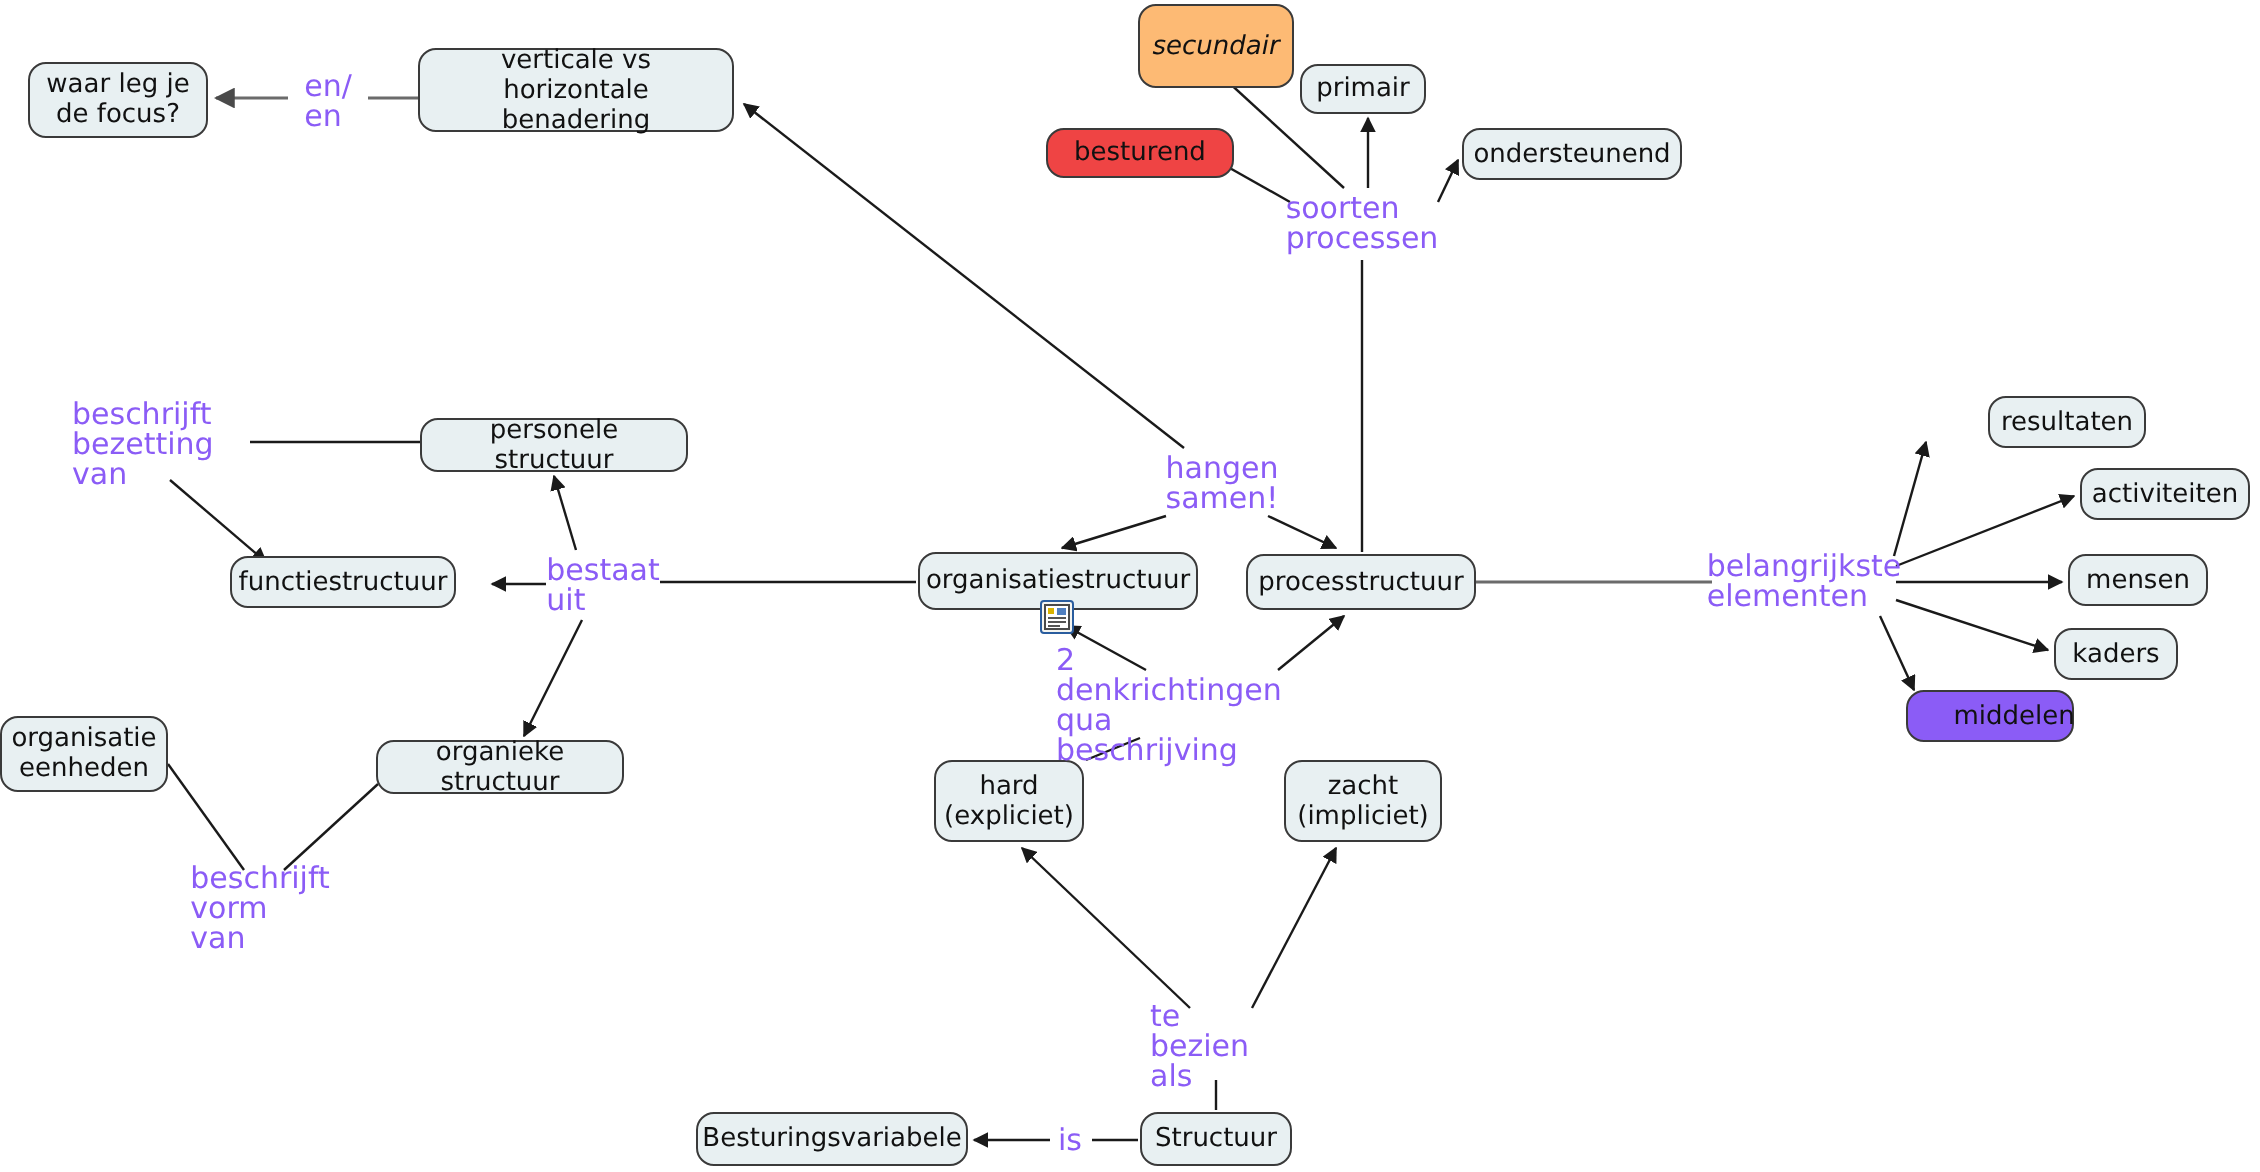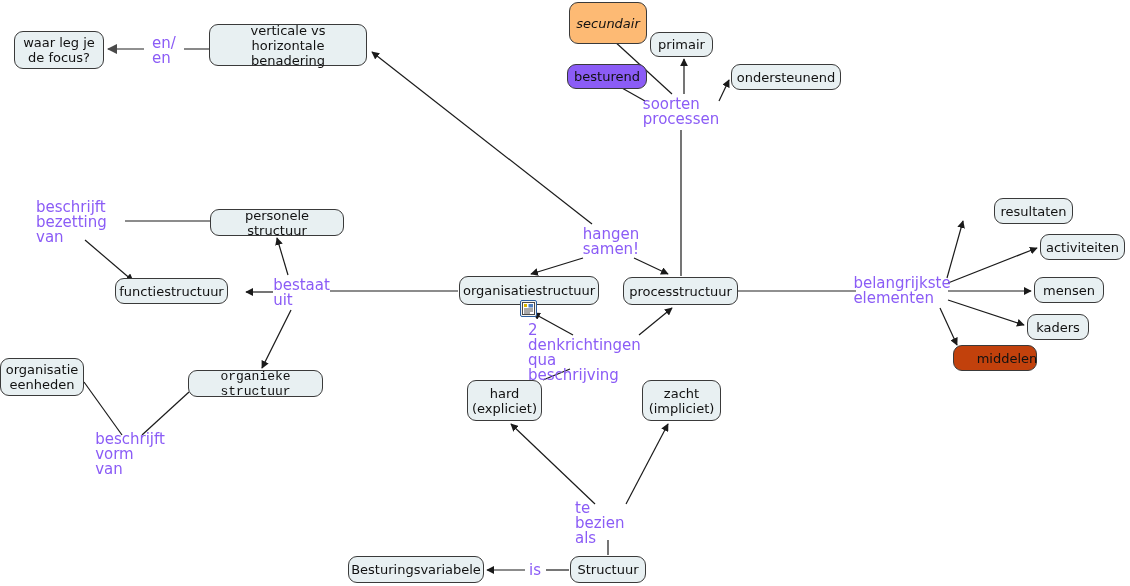--- a/index.html
+++ b/index.html
@@ -115,34 +115,34 @@
       </g>
   </svg>
 
   <div id="node-layer">
       <div class="node" style="left: 14px; top: 31px; width: 90px; height: 38px; background: rgb(232, 240, 242); border-color: rgb(58, 58, 58);">waar leg je
 de focus?</div>
       <div class="node" style="left: 209px; top: 24px; width: 158px; height: 42px; background: rgb(232, 240, 242); border-color: rgb(58, 58, 58);">verticale vs horizontale
 benadering</div>
       <div class="node" style="left: 569px; top: 2px; width: 78px; height: 42px; background: #fdba74; border-color: rgb(58, 58, 58); font-style: italic;">secundair</div>
       <div class="node" style="left: 650px; top: 32px; width: 63px; height: 25px; background: rgb(232, 240, 242); border-color: rgb(58, 58, 58);">primair</div>
-      <div class="node" style="left: 523px; top: 64px; width: 80px; height: 25px; background: #8b5cf6; border-color: rgb(58, 58, 58); margin-left: 44px;">besturend</div>
+      <div class="node" style="left: 523px; top: 64px; width: 94px; height: 25px; background: #ef4444; border-color: rgb(58, 58, 58);">besturend</div>
       <div class="node" style="left: 731px; top: 64px; width: 110px; height: 26px; background: rgb(232, 240, 242); border-color: rgb(58, 58, 58);">ondersteunend</div>
       <div class="node" style="left: 210px; top: 209px; width: 134px; height: 27px; background: rgb(232, 240, 242); border-color: rgb(58, 58, 58);">personele structuur</div>
       <div class="node" style="left: 115px; top: 278px; width: 113px; height: 26px; background: rgb(232, 240, 242); border-color: rgb(58, 58, 58);">functiestructuur</div>
       <div class="node" style="left: 0px; top: 358px; width: 84px; height: 38px; background: rgb(232, 240, 242); border-color: rgb(58, 58, 58);">organisatie
 eenheden</div>
-      <div class="node" style="left: 188px; top: 370px; width: 135px; height: 27px; background: rgb(232, 240, 242); border-color: rgb(58, 58, 58); font-family: Liberation Mono, monospace;">organieke structuur</div>
+      <div class="node" style="left: 188px; top: 370px; width: 124px; height: 27px; background: rgb(232, 240, 242); border-color: rgb(58, 58, 58);">organieke structuur</div>
       <div class="node" style="left: 459px; top: 276px; width: 140px; height: 29px; background: rgb(232, 240, 242); border-color: rgb(58, 58, 58); text-align: center;">organisatiestructuur</div>
       <div class="node" style="left: 623px; top: 277px; width: 115px; height: 28px; background: rgb(232, 240, 242); border-color: rgb(58, 58, 58);">processtructuur</div>
       <div class="node" style="left: 966px; top: 198px; width: 79px; height: 26px; background: rgb(232, 240, 242); border-color: rgb(58, 58, 58); margin-left: 28px;">resultaten</div>
       <div class="node" style="left: 1040px; top: 234px; width: 85px; height: 26px; background: rgb(232, 240, 242); border-color: rgb(58, 58, 58);">activiteiten</div>
       <div class="node" style="left: 1034px; top: 277px; width: 70px; height: 26px; background: rgb(232, 240, 242); border-color: rgb(58, 58, 58);">mensen</div>
       <div class="node" style="left: 1027px; top: 314px; width: 62px; height: 26px; background: rgb(232, 240, 242); border-color: rgb(58, 58, 58); text-align: center;">kaders</div>
-      <div class="node" style="left: 953px; top: 345px; width: 84px; height: 26px; background: #c2410c; border-color: rgb(58, 58, 58); padding-left: 31px;">middelen</div>
+      <div class="node" style="left: 953px; top: 345px; width: 84px; height: 26px; background: #8b5cf6; border-color: rgb(58, 58, 58); padding-left: 31px;">middelen</div>
       <div class="node" style="left: 467px; top: 380px; width: 75px; height: 41px; background: rgb(232, 240, 242); border-color: rgb(58, 58, 58);">hard
 (expliciet)</div>
       <div class="node" style="left: 642px; top: 380px; width: 79px; height: 41px; background: rgb(232, 240, 242); border-color: rgb(58, 58, 58);">zacht
 (impliciet)</div>
       <div class="node" style="left: 348px; top: 556px; width: 136px; height: 27px; background: rgb(232, 240, 242); border-color: rgb(58, 58, 58);">Besturingsvariabele</div>
       <div class="node" style="left: 570px; top: 556px; width: 76px; height: 27px; background: rgb(232, 240, 242); border-color: rgb(58, 58, 58);">Structuur</div>
     </div>
   <div id="label-layer">
       <div class="linklabel" style="left: 145px; top: 33px; width: 38px; height: 36px;">en/
 en</div>

